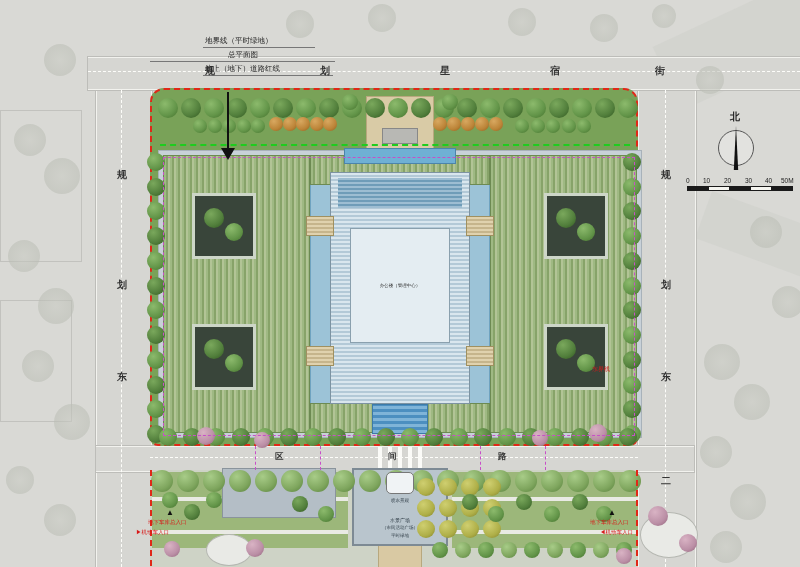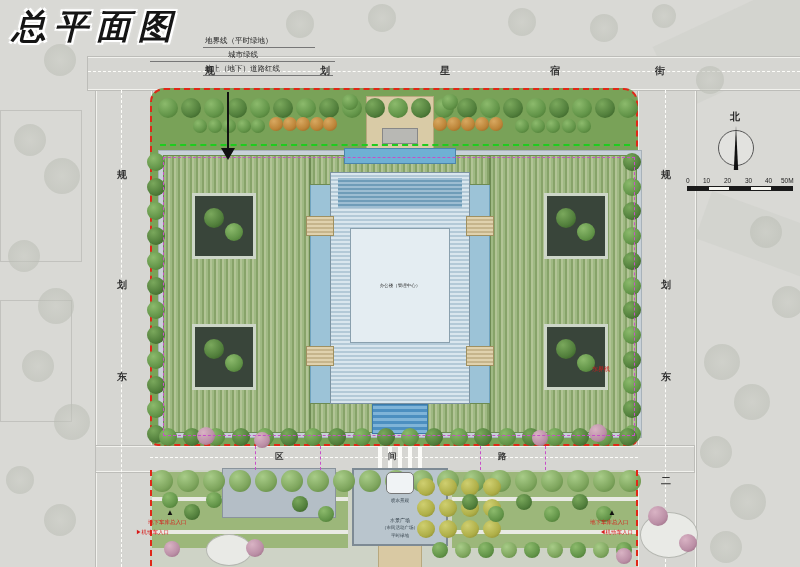--- a/index.html
+++ b/index.html
@@ -160,23 +160,22 @@
   <div class="axis"></div>
   <div class="circleplaza" style="left:206px;top:534px;width:44px;height:30px;"></div>
   <div class="circleplaza" style="left:640px;top:512px;width:56px;height:44px;"></div>
   <div class="plazabld"></div>
   <div class="kiosk"></div>
   <div class="ptext" style="left:352px;top:498px;width:96px;">喷水景观</div>
   <div class="ptext" style="left:352px;top:517px;width:96px;font-size:5px;">水景广场</div>
   <div class="ptext" style="left:352px;top:525px;width:96px;">（市民活动广场）</div>
   <div class="ptext" style="left:352px;top:533px;width:96px;">平时绿地</div>
 
-  <div class="title">总平面图</div>
   <div class="legend" style="left:205px;top:36px;">地界线（平时绿地）</div>
-  <div class="legend" style="left:228px;top:50px;">城市绿线</div>
+  <div class="legend" style="left:228px;top:50px;">总平面图</div>
   <div class="legend" style="left:205px;top:64px;">地上（地下）道路红线</div>
   <div class="leader" style="left:203px;top:47px;width:112px;"></div>
   <div class="leader" style="left:150px;top:61px;width:185px;"></div>
   <div class="leader" style="left:203px;top:75px;width:130px;"></div>
   <div class="arrow-stem"></div>
   <div class="arrow-head"></div>
 
   <span class="rchar" style="left:205px;top:64px;">规</span>
   <span class="rchar" style="left:320px;top:64px;">划</span>
   <span class="rchar" style="left:440px;top:64px;">星</span>

